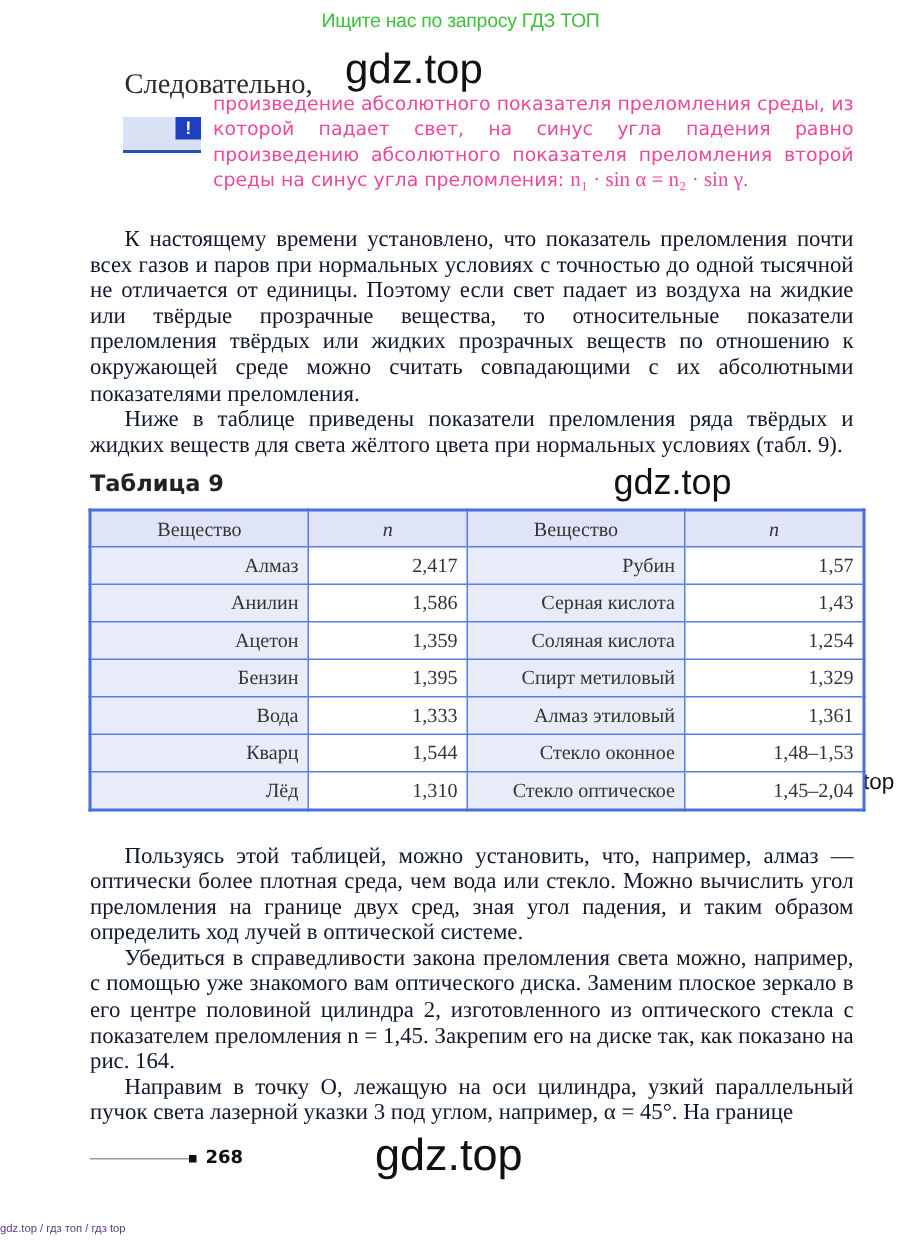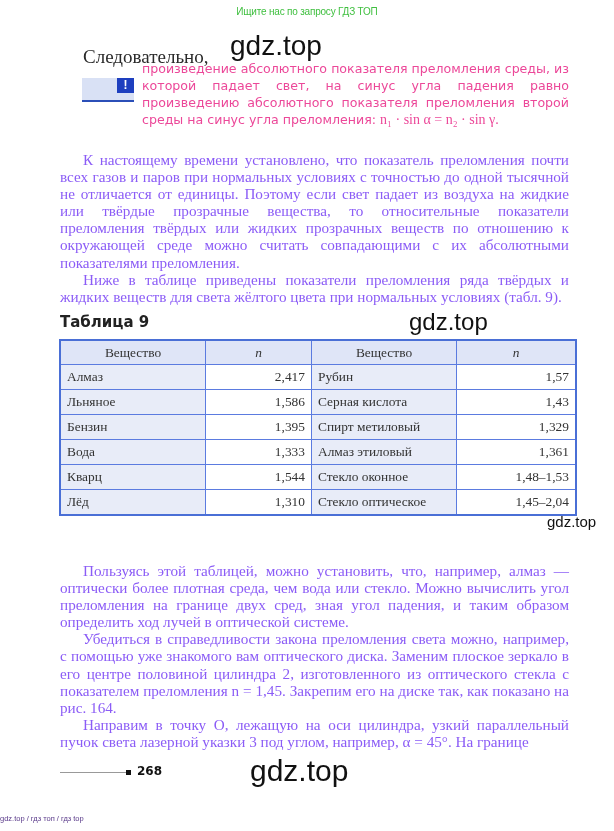--- a/index.html
+++ b/index.html
@@ -1,35 +1,35 @@
 <!DOCTYPE html>
 <html><head>
   <meta charset="utf-8">
   <style>
     html, body { margin: 0; padding: 0; background: #ffffff; }
     body { width: 614px; height: 831px; position: relative; overflow: hidden; font-family: "Liberation Serif", "DejaVu Serif", serif; color: #2b2b2b; }
-    .top-banner { position: absolute; top: 6px; left: 0; width: 614px; text-align: center; font-family: "Liberation Sans", sans-serif; font-size: 10px; color: #3fbf3f; letter-spacing: -0.2px; }
+    .top-banner { position: absolute; top: 6px; left: 0; width: 614px; text-align: center; font-family: "Liberation Sans", sans-serif; font-size: 13px; color: #3fbf3f; letter-spacing: -0.2px; }
     .wm { position: absolute; font-family: "Liberation Sans", "DejaVu Sans", sans-serif; color: #111; }
     .wm-1 { left: 230px; top: 30px; font-size: 28px; }
     .wm-2 { left: 409px; top: 308px; font-size: 24px; }
     .wm-3 { left: 547px; top: 513px; font-size: 15px; }
     .wm-4 { left: 250px; top: 754px; font-size: 30px; }
     .intro { position: absolute; left: 83px; top: 46px; font-size: 19px; }
     .rule-box { position: absolute; left: 82px; top: 78px; width: 52px; height: 22px; background: #d9e1f5; border-bottom: 2px solid #2b4fb8; }
     .rule-box .mark { position: absolute; right: 0; top: 0; width: 17px; height: 15px; background: #1e3fbf; color: #fff; font-family: "Liberation Sans", sans-serif; font-weight: bold; font-size: 12px; text-align: center; line-height: 15px; }
     .rule-text { position: absolute; left: 142px; top: 60px; width: 427px; font-family: "DejaVu Sans", sans-serif; font-size: 12.6px; line-height: 17px; color: #ec4899; text-align: justify; }
     .rule-text .formula { font-family: "Liberation Serif", serif; font-size: 14px; }
-    .para { position: absolute; left: 60px; width: 509px; font-size: 15.2px; line-height: 17.1px; text-align: justify; color: #8b5cf6; }
+    .para { position: absolute; left: 60px; width: 509px; font-size: 15.2px; line-height: 17.1px; text-align: justify; color: #0f172a; }
     .para .indent { display: inline-block; width: 23px; }
     .p1 { top: 151px; }
     .table-title { position: absolute; left: 60px; top: 313px; font-family: "DejaVu Sans", sans-serif; font-weight: bold; font-size: 15px; color: #222; }
     table.data { position: absolute; left: 59px; top: 339px; border-collapse: collapse; border: 2px solid #4a6fd6; font-size: 13.4px; color: #333; }
     table.data th, table.data td { border: 1px solid #5b7be0; height: 22px; padding: 1px 6px; margin-left: 44px; }
     table.data th { background: #dfe5f7; font-weight: normal; text-align: center; height: 21px; }
-    table.data td.name { background: #e8ecf8; text-align: left; }
+    table.data td.name { background: #e8ecf8; text-align: right; }
     table.data td.val { background: #ffffff; text-align: right; }
     table.data th.italic { font-style: italic; }
     .c1 { width: 132px; } .c2 { width: 93px; } .c3 { width: 132px; } .c4 { width: 106px; }
     .p3 { top: 562px; }
     .footer-line { position: absolute; left: 60px; top: 772px; width: 66px; height: 1px; background: #999; }
     .footer-square { position: absolute; left: 126px; top: 770px; width: 5px; height: 5px; background: #111; }
     .page-num { position: absolute; left: 137px; top: 764px; font-family: "DejaVu Sans", sans-serif; font-weight: bold; font-size: 12px; color: #111; }
     .bottom-banner { position: absolute; top: 814px; left: 0; width: 614px; font-family: "Liberation Sans", sans-serif; font-size: 7.5px; color: #5a3a8a; }
   </style>
 </head>
@@ -63,24 +63,30 @@
     </tr>
   </thead>
   <tbody>
     <tr>
         <td class="name">Алмаз</td>
         <td class="val">2,417</td>
         <td class="name">Рубин</td>
         <td class="val">1,57</td>
       </tr>
     <tr>
-        <td class="name">Льняное</td>
+        <td class="name">Анилин</td>
         <td class="val">1,586</td>
         <td class="name">Серная кислота</td>
         <td class="val">1,43</td>
+      </tr>
+    <tr>
+        <td class="name">Ацетон</td>
+        <td class="val">1,359</td>
+        <td class="name">Соляная кислота</td>
+        <td class="val">1,254</td>
       </tr>
     <tr>
         <td class="name">Бензин</td>
         <td class="val">1,395</td>
         <td class="name">Спирт метиловый</td>
         <td class="val">1,329</td>
       </tr>
     <tr>
         <td class="name">Вода</td>
         <td class="val">1,333</td>

